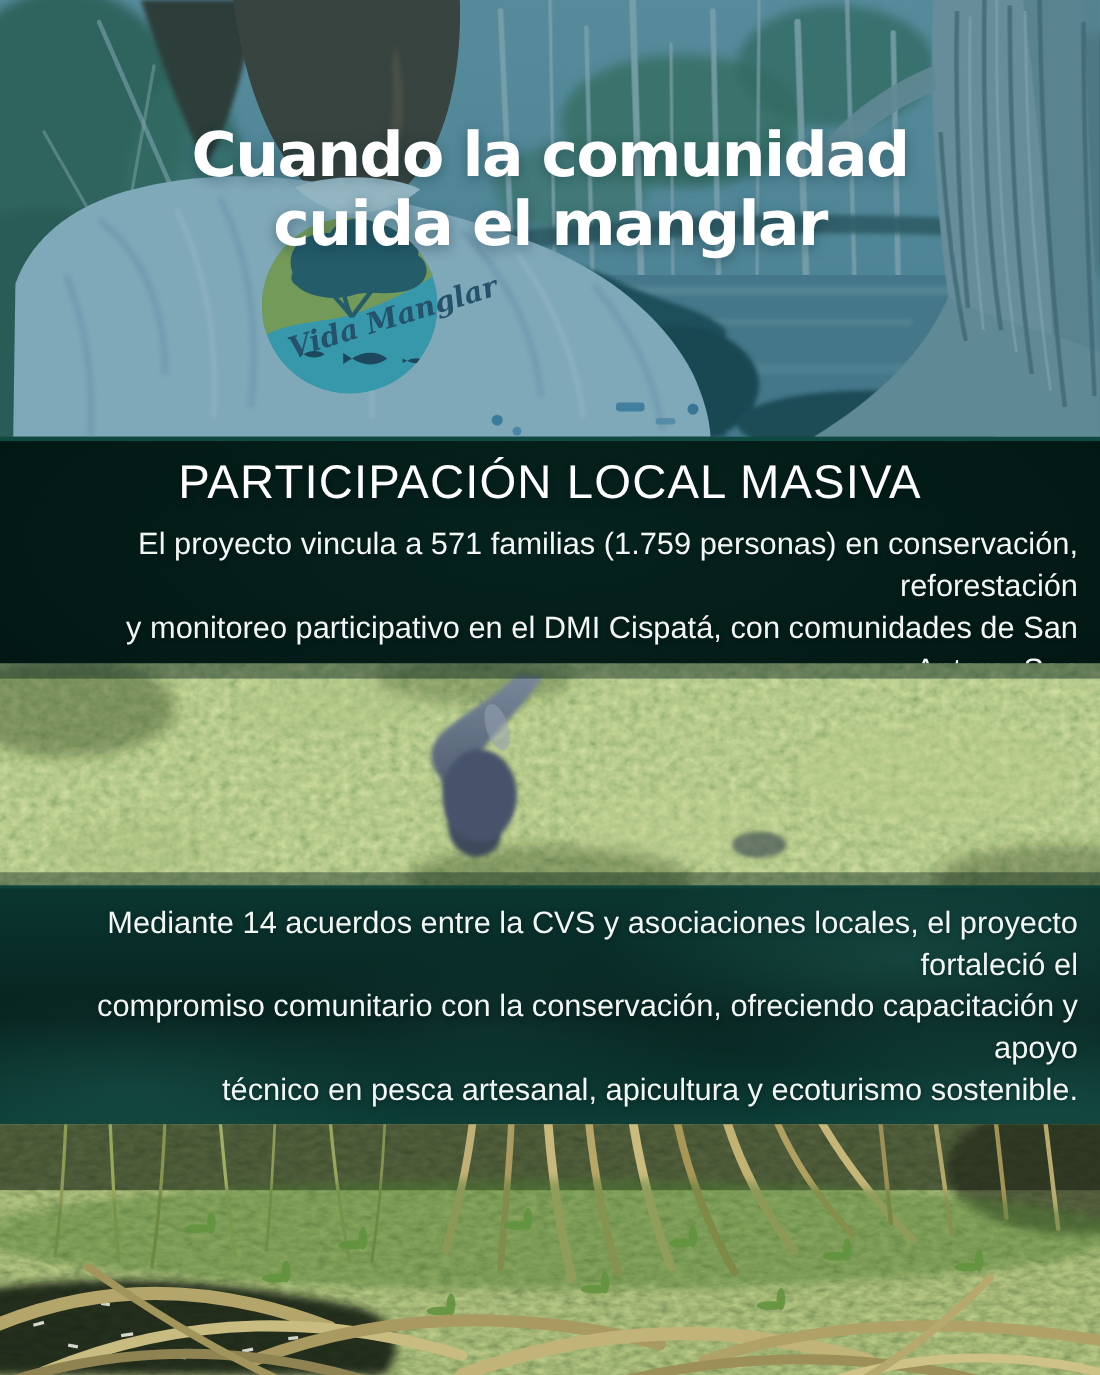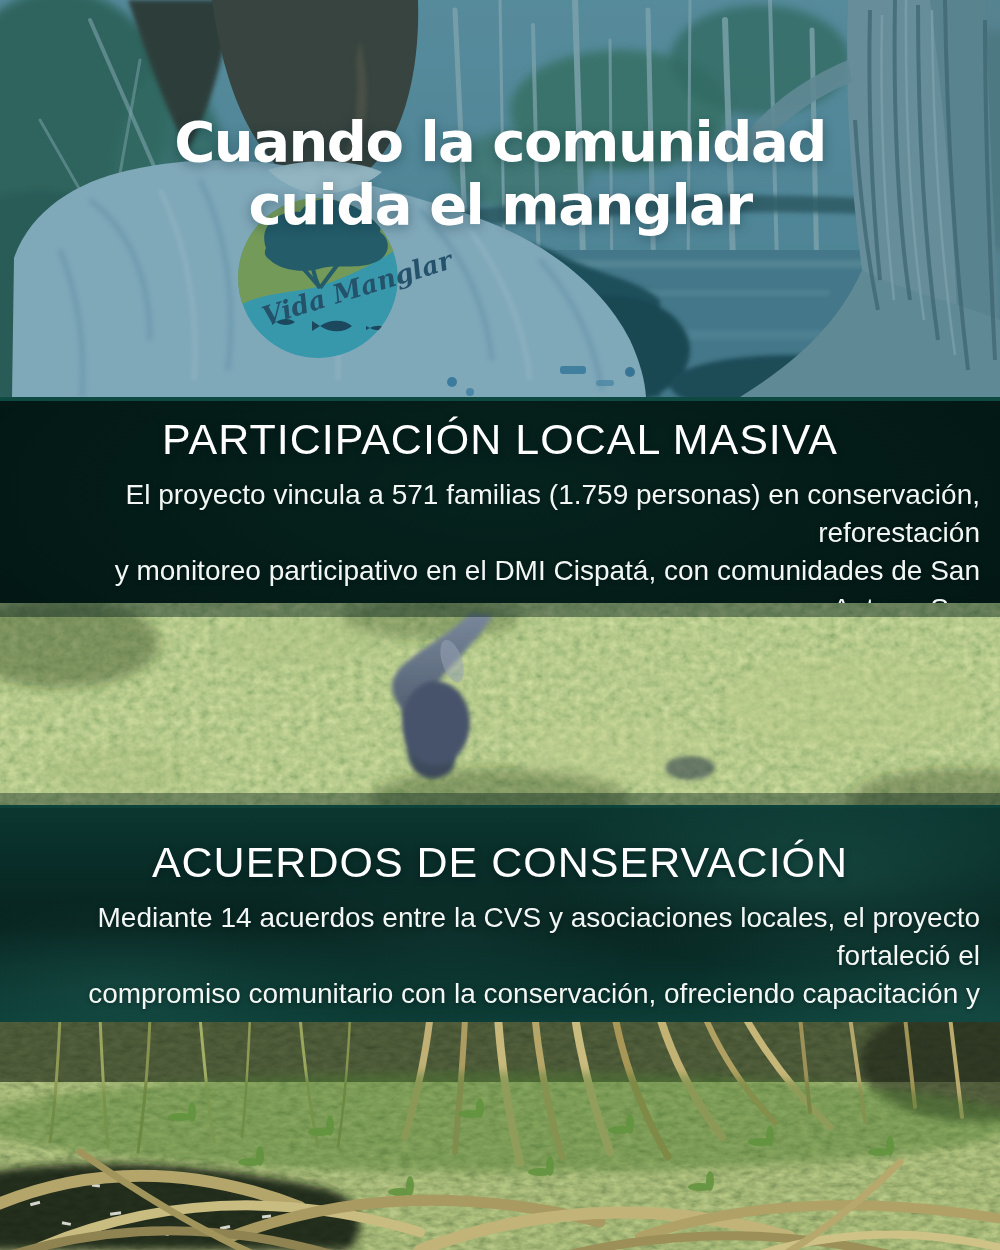--- a/index.html
+++ b/index.html
@@ -247,21 +247,20 @@
         <ellipse cx="452" cy="58" rx="10" ry="22" fill="#97a3b4" opacity=".55" transform="rotate(-18 452 58)"></ellipse>
         <ellipse cx="690" cy="165" rx="25" ry="12" fill="#31424d" opacity=".6" filter="url(#psoft2)"></ellipse>
       </g>
 
       <rect width="1000" height="14" fill="#07211c" opacity=".45"></rect>
       <rect y="190" width="1000" height="12" fill="#07211c" opacity=".4"></rect>
     </svg>
   </div>
 
   <div class="band band2">
-    <div class="heading">ACUERDOS DE CONSERVACIÓN</div>
     <div class="body">Mediante 14 acuerdos entre la CVS y asociaciones locales, el proyecto fortaleció el
 compromiso comunitario con la conservación, ofreciendo capacitación y apoyo
 técnico en pesca artesanal, apicultura y ecoturismo sostenible.</div>
   </div>
 
   <div class="photo photo3">
     <svg viewBox="0 0 1000 228" preserveAspectRatio="none">
       <defs>
         <filter id="grass" x="0" y="0" width="100%" height="100%">
           <feTurbulence type="fractalNoise" baseFrequency="0.09 0.18" numOctaves="3" seed="4"></feTurbulence>

